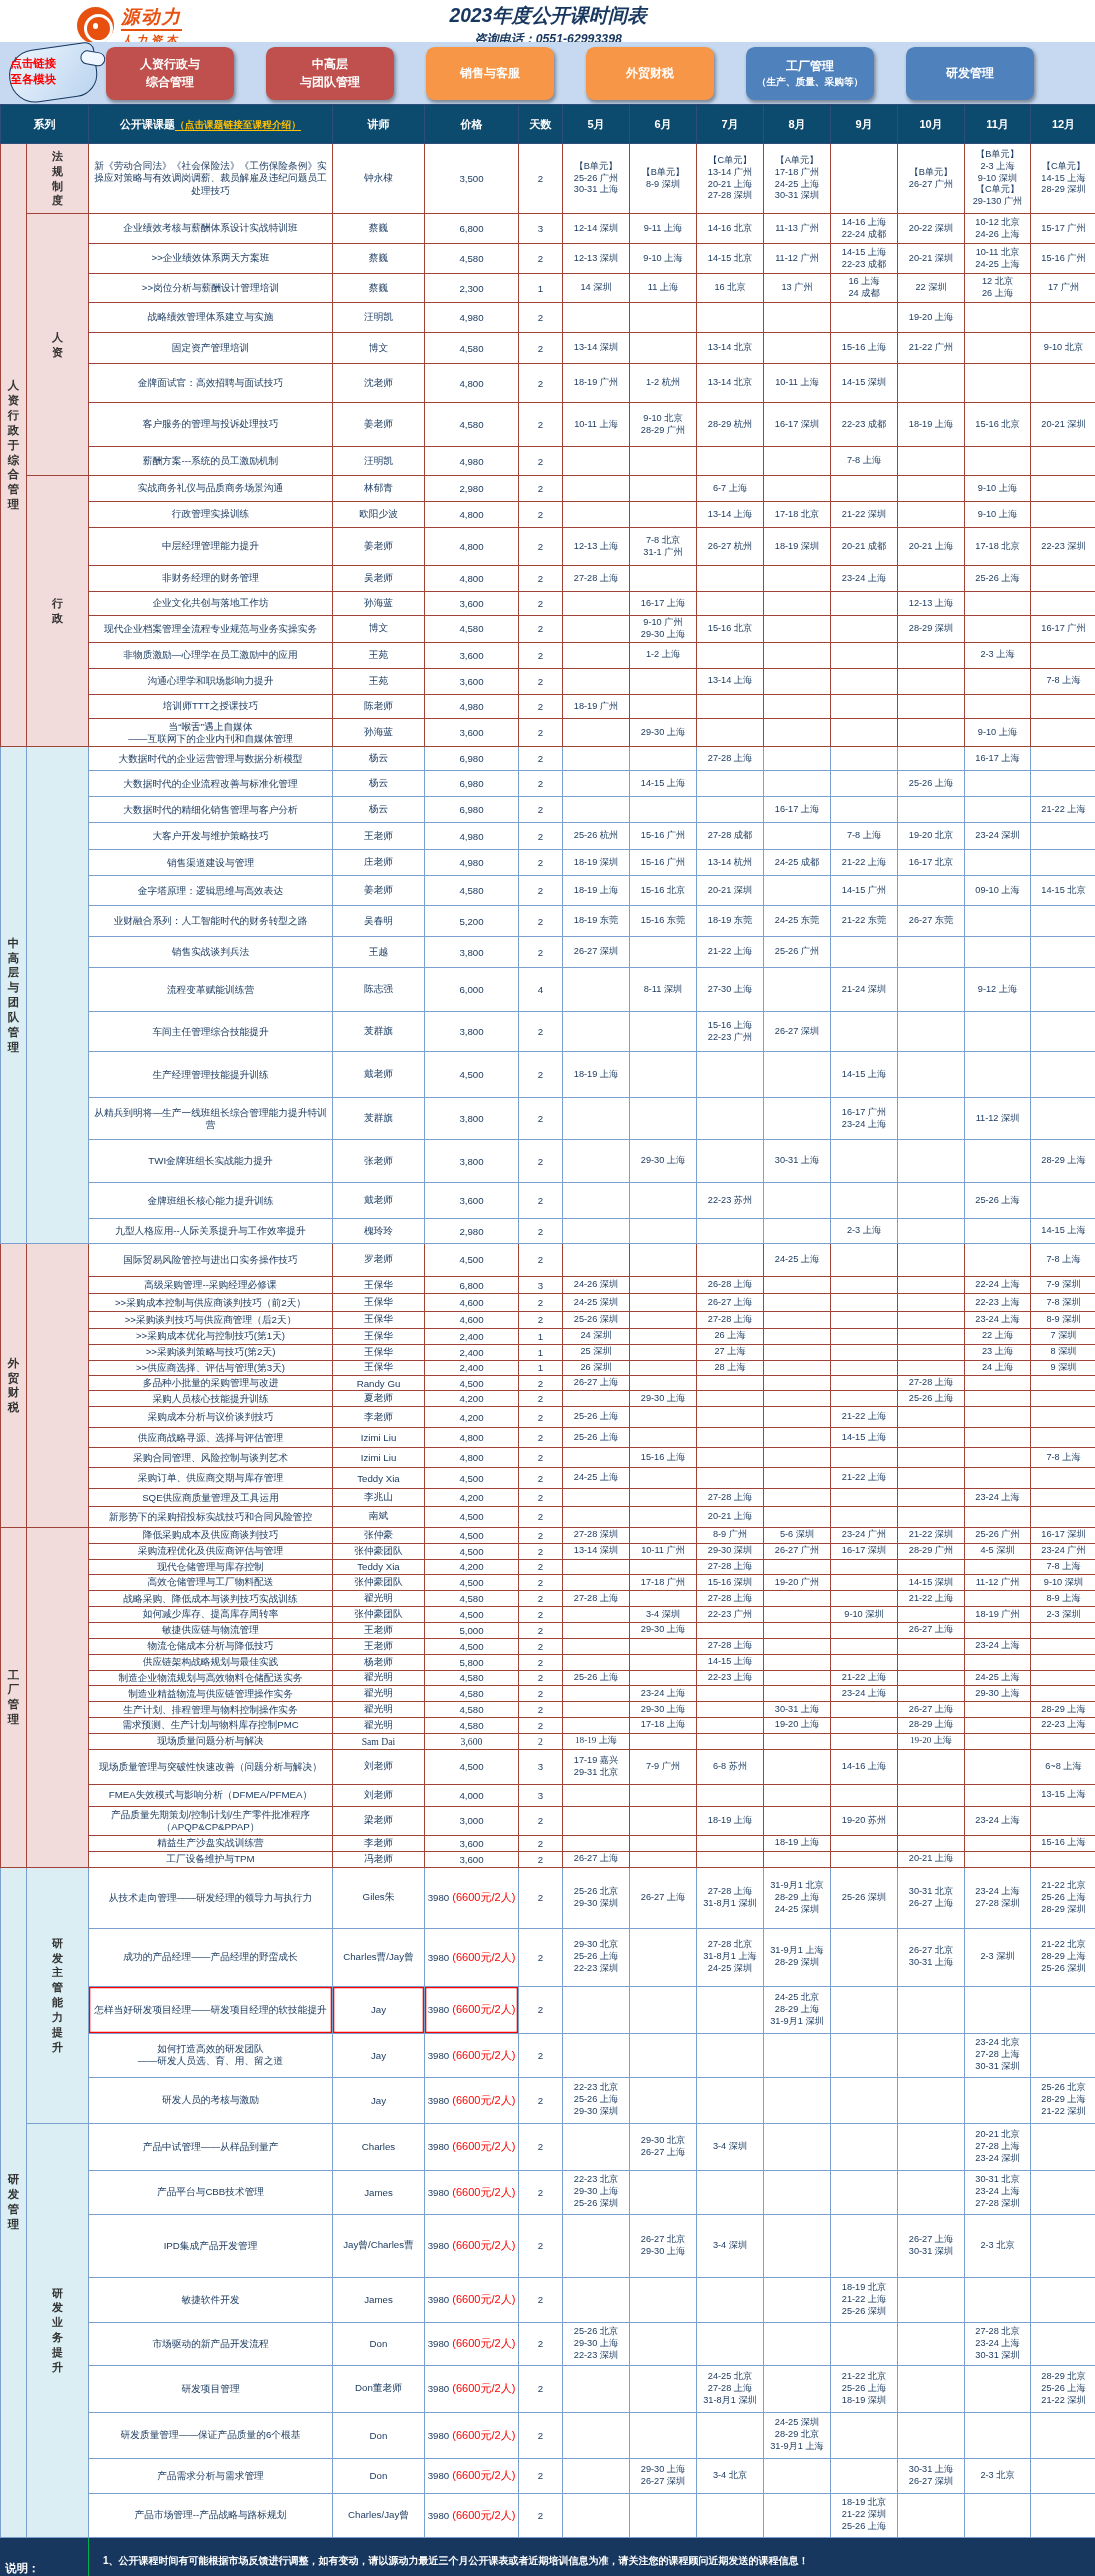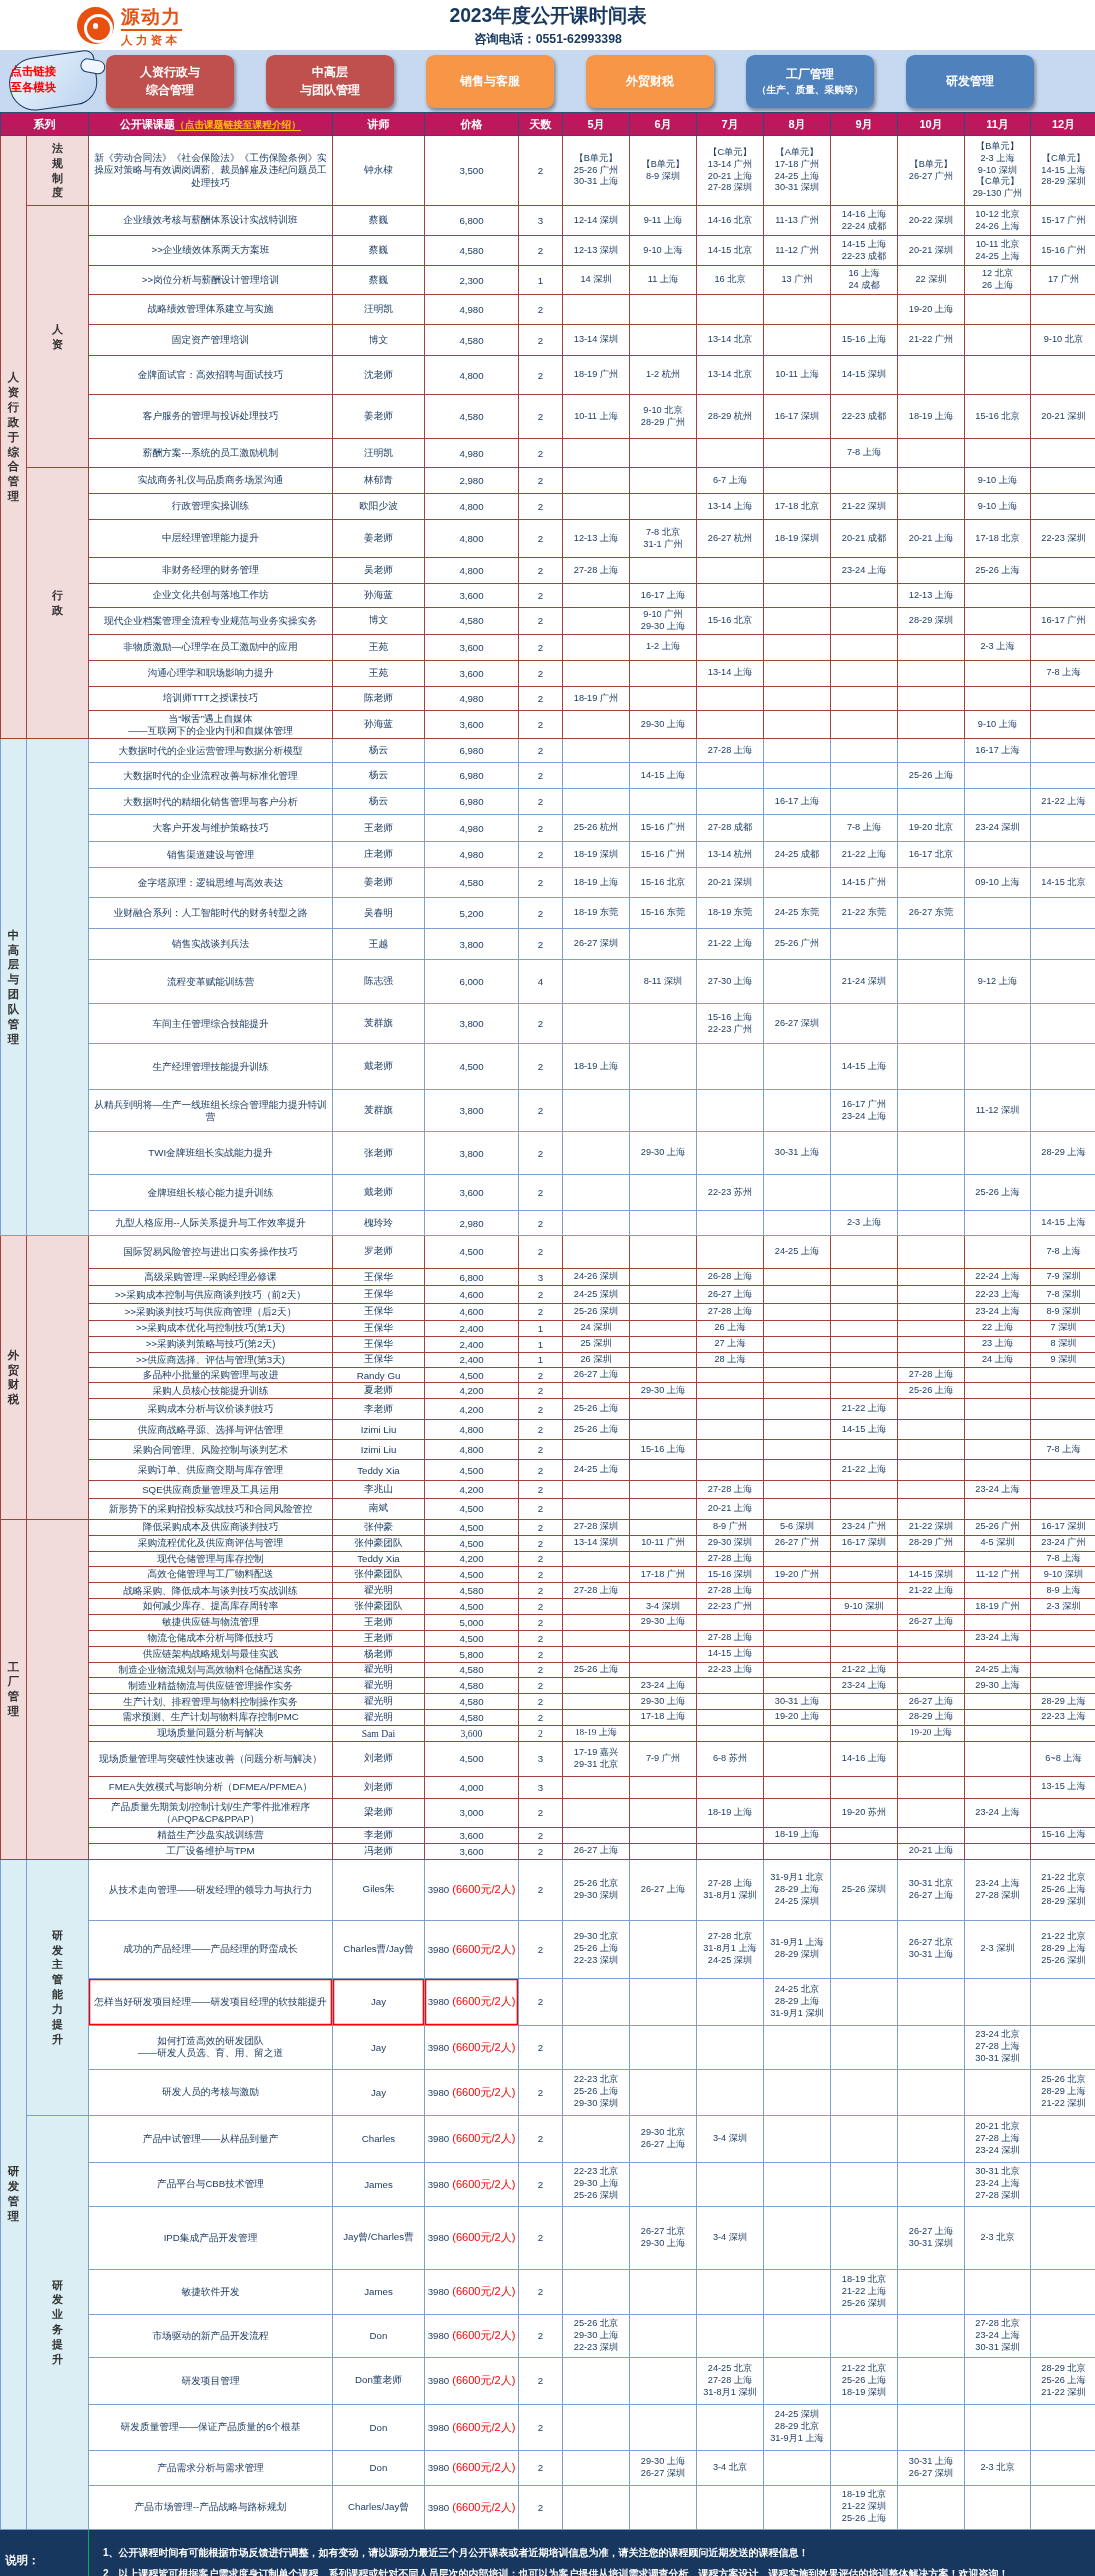--- a/index.html
+++ b/index.html
@@ -1,20 +1,20 @@
 <!DOCTYPE html>
 <html style="font-size:14px"><head>
 <meta charset="utf-8">
 <style>
   html,body{margin:0;padding:0;background:#fff;}
   body{width:1096px;font-family:"Liberation Sans","DejaVu Sans",sans-serif;color:#17375E;}
   .page{width:1096px;position:relative;}
 
   
-  .top{height:50px;position:relative;background:#fff;}
+  .top{height:42px;position:relative;background:#fff;font-style:italic;}
   .logo{position:absolute;left:77px;top:3.5px;display:flex;align-items:center;}
   .logo-icon{width:37px;height:37px;border-radius:50%;background:#E8500F;position:relative;margin-right:7px;}
   .logo-icon:before{content:"";position:absolute;left:7px;top:7px;width:23px;height:23px;border:3.5px solid #fff;border-radius:50%;}
   .logo-icon:after{content:"";position:absolute;left:16px;top:16px;width:5.3px;height:5.3px;background:#fff;border-radius:50%;}
   .logo-texts{display:flex;flex-direction:column;}
   .logo-title{color:#E8500F;font-size:18.5px;font-weight:bold;letter-spacing:1.8px;border-bottom:2.6px solid #E8500F;padding-bottom:0.9px;}
   .logo-sub{color:#E8500F;font-size:11.4px;font-weight:bold;letter-spacing:3.5px;margin-top:1.8px;}
   .title-wrap{position:absolute;left:0;right:0;top:0;text-align:center;}
   .main-title{font-size:19.3px;font-weight:bold;color:#17375E;margin-top:1.8px;}
   .phone{font-size:12.3px;font-weight:bold;color:#17375E;margin-top:2.6px;}
@@ -27,21 +27,21 @@
   .hand-text{position:absolute;left:3.5px;top:12.3px;width:56px;color:#FF0000;font-weight:bold;font-size:11.4px;line-height:1.4;text-align:center;}
   .tabs{display:flex;margin-left:106px;}
   .tab{width:128px;height:53px;border-radius:8.8px;color:#fff;font-weight:bold;font-size:12px;display:flex;flex-direction:column;justify-content:center;align-items:center;text-align:center;line-height:1.5;margin-right:32px;box-shadow:1.8px 2.6px 3.5px rgba(0,0,0,.35);cursor:pointer;}
   .tab .sub{font-size:9.7px;font-weight:bold;}
   .tab.red{background:#C0504D;}
   .tab.orange{background:#F79646;}
   .tab.blue{background:#4F81BD;}
 
   
   table.sched{border-collapse:collapse;table-layout:fixed;width:1096px;}
-  table.sched th{background:#be185d;color:#fff;font-size:11px;font-weight:bold;height:22px;border:0.9px solid #2e4d7b;padding:0;}
+  table.sched th{background:#0c4a6e;color:#fff;font-size:11px;font-weight:bold;height:22px;border:0.9px solid #2e4d7b;padding:8px;}
   th .gold{color:#FFC000;font-size:9.7px;border-bottom:0.9px solid #FFC000;}
   td{padding:0.9px 1.8px;vertical-align:middle;text-align:center;overflow:hidden;}
   td.vlabel{font-weight:bold;font-size:11.4px;white-space:pre;line-height:1.3;}
   td.slabel{font-weight:bold;font-size:11px;white-space:pre;line-height:1.35;}
   td.title{font-size:9.7px;line-height:1.25;white-space:pre-line;cursor:pointer;}
   td.instr{font-size:9.7px;}
   td.price{font-size:9.7px;}
   td.days{font-size:9.7px;}
   td.mcell{font-size:9.2px;line-height:1.3;white-space:pre-line;}
   .pnote{color:#FF0000;font-size:11px;}

